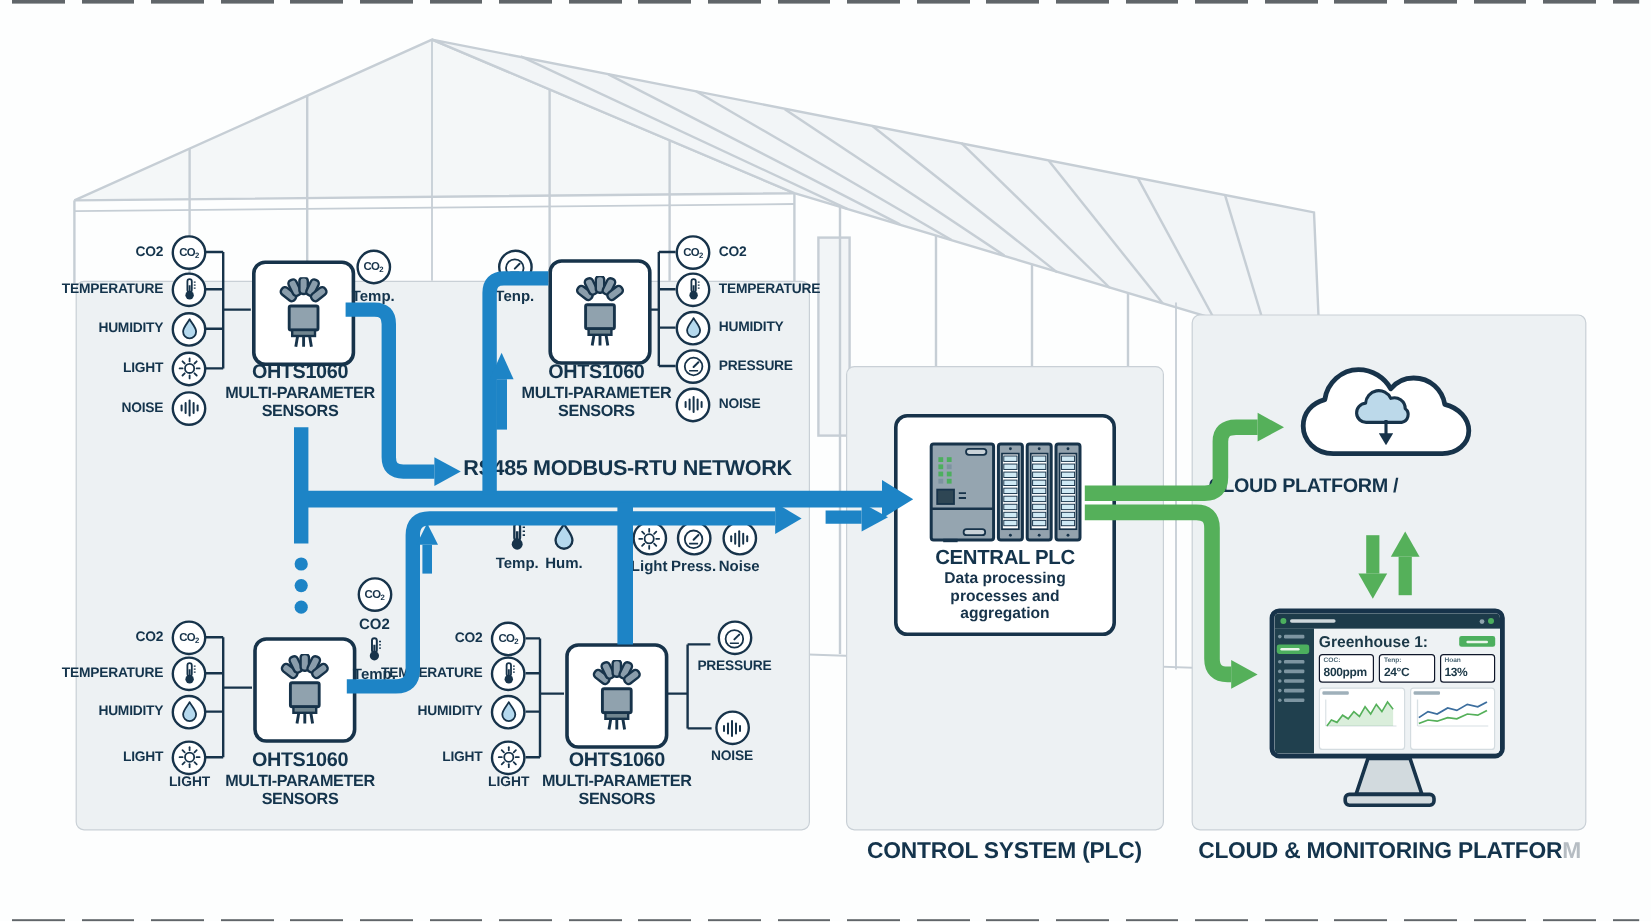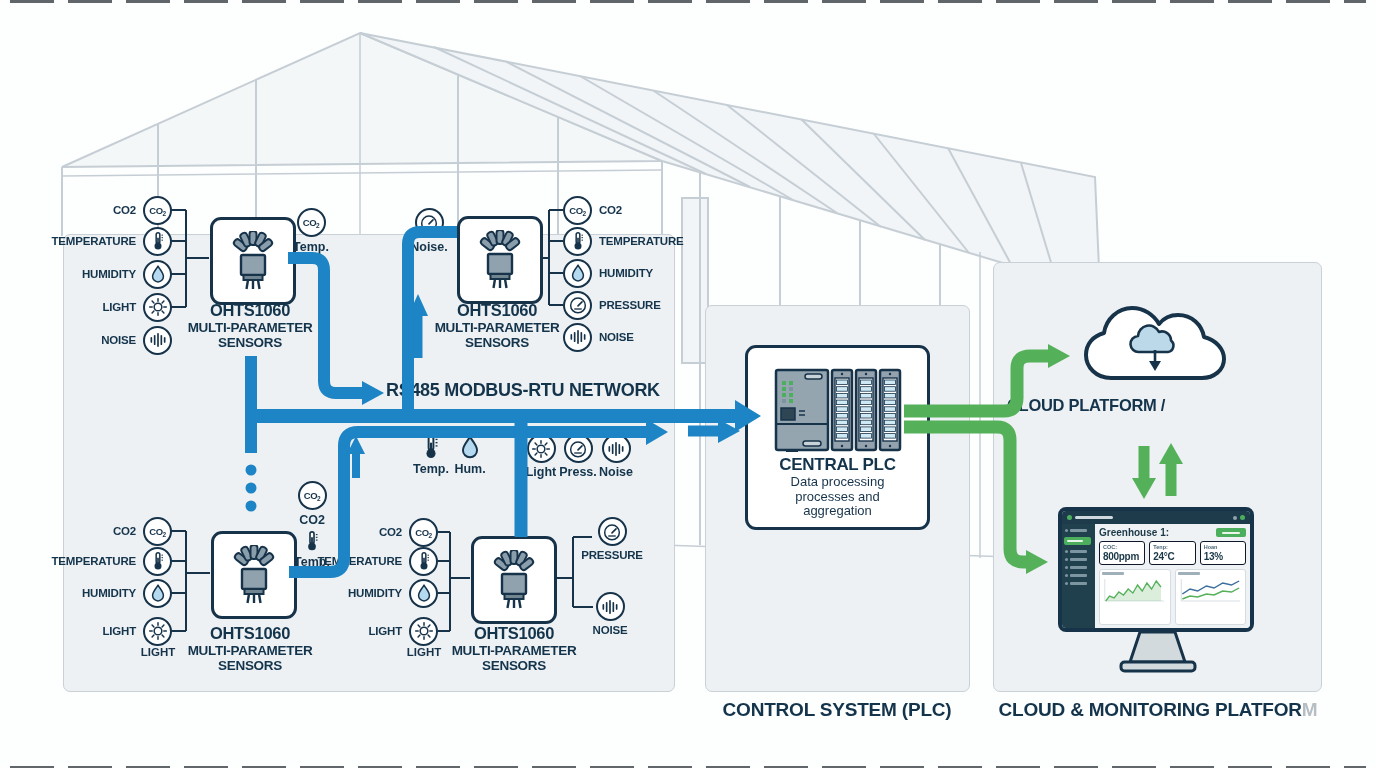--- a/index.html
+++ b/index.html
@@ -34,21 +34,21 @@
   
   .rs485{position:absolute;left:386px;top:380px;font-size:18px;font-weight:bold;letter-spacing:-0.3px;
          color:#14344c;z-index:3;white-space:nowrap;}
   .section-label{position:absolute;top:699px;text-align:center;font-size:19px;font-weight:bold;
                  letter-spacing:-0.2px;color:#14344c;z-index:3;}
   .faded{color:#b6bdc3;}
   
   .plc-box{position:absolute;left:745px;top:345px;width:185px;height:185px;background:#fff;border:3px solid #17334a;
            border-radius:11px;z-index:3;display:flex;flex-direction:column;align-items:center;box-sizing:border-box;}
   .plc-title{font-size:17px;font-weight:bold;color:#14344c;margin-top:3px;letter-spacing:-0.3px;}
-  .plc-desc{font-size:13px;font-weight:normal;color:#17334a;line-height:14.5px;text-align:left;}
+  .plc-desc{font-size:13px;font-weight:bold;color:#17334a;line-height:14.5px;text-align:left;}
   
   .cloud-text{position:absolute;width:300px;font-size:16.5px;font-weight:bold;
               color:#14344c;letter-spacing:-0.3px;z-index:3;}
   
   .monitor{position:absolute;left:1058px;top:507px;width:196px;height:125px;background:#f4f7f8;
            border:4px solid #17334a;border-radius:8px;overflow:hidden;z-index:3;box-sizing:border-box;
            display:flex;flex-direction:column;}
   .mon-topbar{height:13px;background:#1d3b4a;display:flex;align-items:center;gap:3px;padding:0 5px;flex:0 0 auto;}
   .dotg{width:5px;height:5px;border-radius:50%;background:#4caf5e;}
   .dots{width:4px;height:4px;border-radius:50%;background:#8fa3ad;}
@@ -56,21 +56,21 @@
   .sp{flex:1;}
   .mon-body{flex:1;display:flex;min-height:0;}
   .mon-sidebar{width:33px;background:#20404e;padding-top:5px;display:flex;flex-direction:column;gap:5px;flex:0 0 auto;}
   .side-item{display:flex;align-items:center;gap:2px;padding-left:3px;}
   .side-item i{width:3px;height:3px;border-radius:50%;background:#7d95a1;}
   .side-item b{width:17px;height:2.5px;background:#7d95a1;border-radius:1px;}
   .side-active{width:27px;height:8px;background:#4caf5e;border-radius:2px;margin-left:2px;display:flex;align-items:center;}
   .side-active b{width:16px;height:2.5px;background:#e8f5e9;border-radius:1px;margin-left:3px;}
   .mon-main{flex:1;background:#eef2f4;padding:3px 4px;display:flex;flex-direction:column;min-width:0;}
   .mon-header{display:flex;align-items:center;margin-bottom:3px;}
-  .mon-title{font-size:10px;font-weight:bold;color:#1b3847;}
+  .mon-title{font-size:13px;font-weight:bold;color:#1b3847;}
   .mon-btn{margin-left:auto;width:30px;height:9px;background:#4caf5e;border-radius:2px;display:flex;
            align-items:center;justify-content:center;}
   .mon-btn i{width:18px;height:2px;background:#eaf6eb;border-radius:1px;}
   .mon-cards{display:flex;gap:4px;margin-bottom:4px;}
   .mcard{flex:1;background:#fff;border:1px solid #0f172a;border-radius:3px;padding:2px 3px;min-width:0;}
   .mcard-label{font-size:5.5px;color:#4a6674;font-weight:bold;margin-bottom:1px;white-space:nowrap;}
   .mcard-value{font-size:10px;font-weight:bold;color:#1b3847;white-space:nowrap;letter-spacing:-0.3px;}
   .mon-charts{display:flex;gap:4px;flex:1;min-height:0;}
   .mchart{background:#fff;border:1px solid #d4dce0;border-radius:3px;padding:2px;flex:1;min-width:0;}
   .mchart-tb{width:22px;height:2.5px;background:#9fb0ba;border-radius:1px;margin-bottom:2px;}
@@ -250,21 +250,21 @@
     <div class="t3">SENSORS</div>
   </div>
   <div class="note" style="left:399px;top:208px;width:60px;">
     <span class="circ">
         <svg viewBox="0 0 24 24" width="100%" height="100%">
           <circle cx="12" cy="12.5" r="8.8" fill="#fff" stroke="#17334a" stroke-width="1.8"></circle>
           <line x1="12" y1="13" x2="16.8" y2="8.2" stroke="#17334a" stroke-width="2" stroke-linecap="round"></line>
           <line x1="7.5" y1="16.8" x2="16.5" y2="16.8" stroke="#17334a" stroke-width="1.6"></line>
         </svg>
       </span>
-    <span class="note-text">Noise.</span>
+    <span class="note-text">Tenp.</span>
   </div>
   <div class="param-row" style="top:195px;left:563px;">
     <span class="circ">
         <span class="co2t">CO<span class="co2sub">2</span></span>
       </span>
     <span class="param-text">CO2</span>
   </div>
   <div class="param-row" style="top:226px;left:563px;">
     <span class="circ">
         <svg viewBox="0 0 24 24" width="100%" height="100%">

